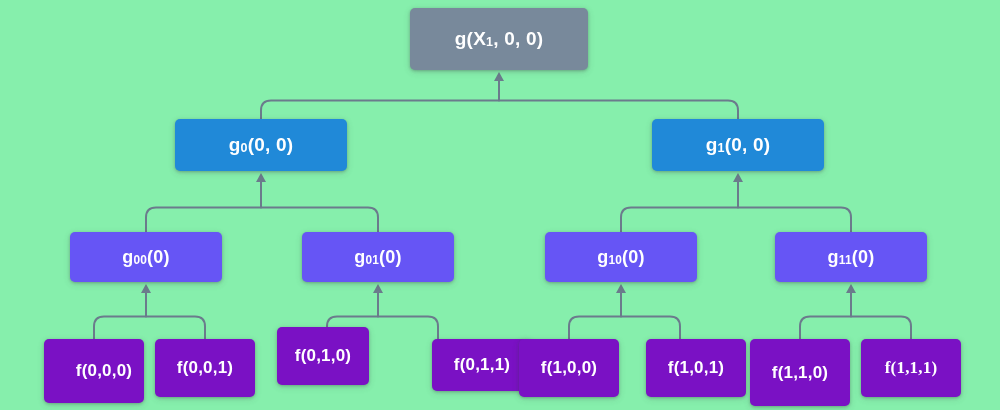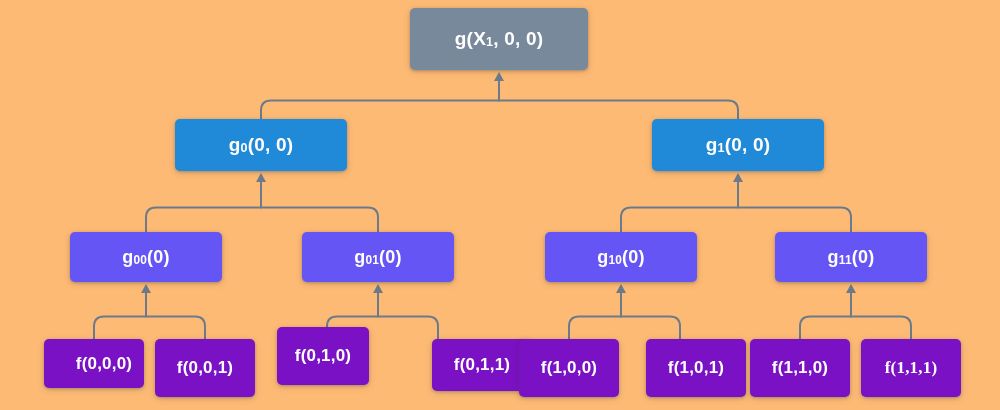--- a/index.html
+++ b/index.html
@@ -7,21 +7,21 @@
     padding: 0;
     background: #ffffff;
   }
   body {
     font-family: "Liberation Sans", sans-serif;
   }
   #canvas {
     position: relative;
     width: 1000px;
     height: 410px;
-    background: #fdba74;
+    background: #86efac;
     overflow: hidden;
   }
   #edges {
     position: absolute;
     left: 0;
     top: 0;
     width: 1000px;
     height: 410px;
     pointer-events: none;
   }
@@ -114,38 +114,38 @@
       <div class="node level2" style="left: 545px; top: 232px; width: 152px; height: 50px;">
         <span>g</span>
         <sub>10</sub>
         <span>(0)</span>
       </div>
       <div class="node level2" style="left: 775px; top: 232px; width: 152px; height: 50px;">
         <span>g</span>
         <sub>11</sub>
         <span>(0)</span>
       </div>
-      <div class="node leaf" style="left: 44px; top: 339px; width: 100px; height: 49px; padding-left: 20px;">
+      <div class="node leaf" style="left: 44px; top: 339px; width: 100px; height: 64px; padding-left: 20px;">
         <span>f(0,0,0)</span>
       </div>
       <div class="node leaf" style="left: 155px; top: 339px; width: 100px; height: 58px;">
         <span>f(0,0,1)</span>
       </div>
       <div class="node leaf" style="left: 277px; top: 327px; width: 92px; height: 58px;">
         <span>f(0,1,0)</span>
       </div>
       <div class="node leaf" style="left: 388px; top: 339px; width: 100px; height: 52px; margin-left: 44px;">
         <span>f(0,1,1)</span>
       </div>
       <div class="node leaf" style="left: 519px; top: 339px; width: 100px; height: 58px;">
         <span>f(1,0,0)</span>
       </div>
       <div class="node leaf" style="left: 646px; top: 339px; width: 100px; height: 58px;">
         <span>f(1,0,1)</span>
       </div>
-      <div class="node leaf" style="left: 750px; top: 339px; width: 100px; height: 58px; text-align: right;">
+      <div class="node leaf" style="left: 750px; top: 339px; width: 100px; height: 67px; text-align: right;">
         <span>f(1,1,0)</span>
       </div>
       <div class="node leaf" style="left: 861px; top: 339px; width: 100px; height: 58px; font-family: Liberation Serif, serif;">
         <span>f(1,1,1)</span>
       </div>
     </div>
 </div>
 
 </body></html>

